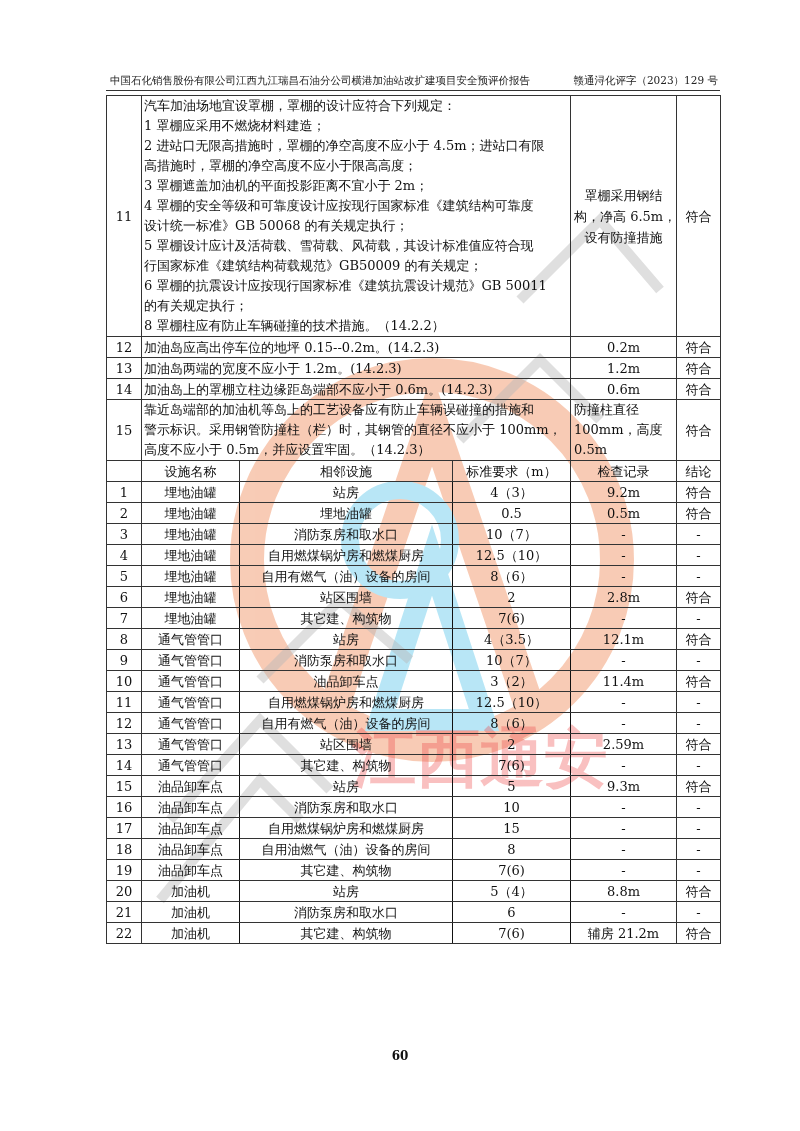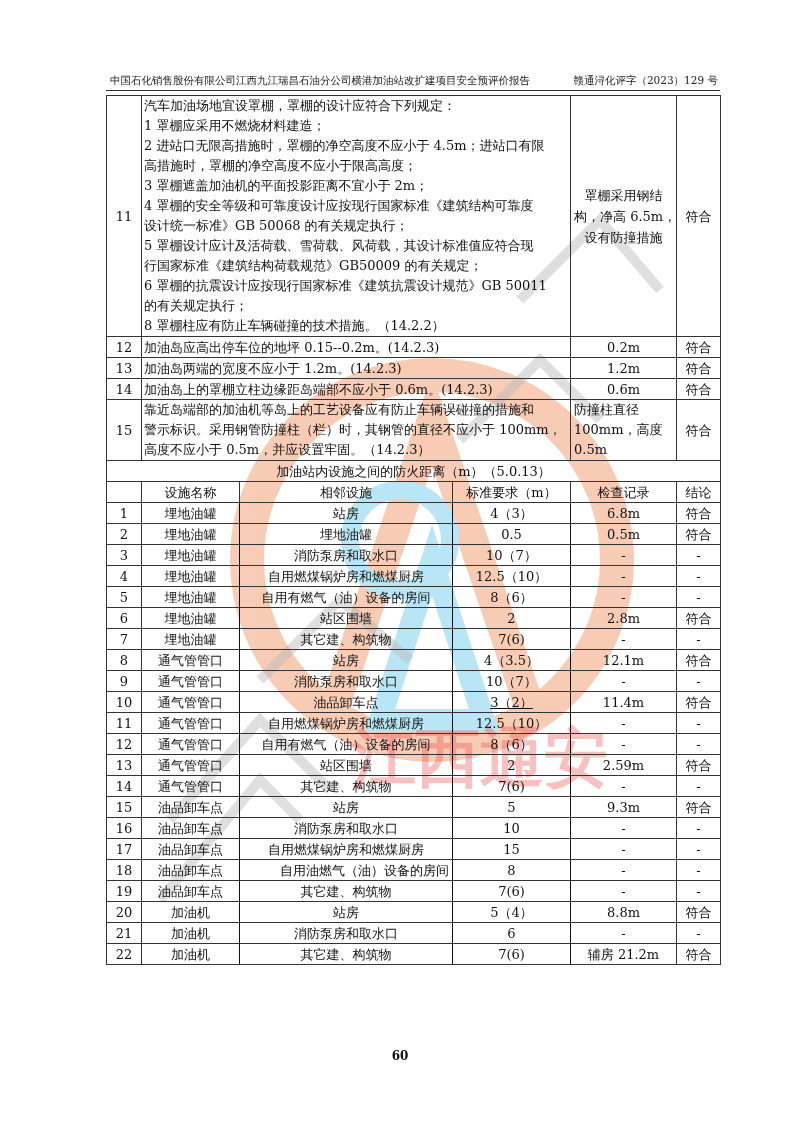--- a/index.html
+++ b/index.html
@@ -113,41 +113,38 @@
       <span class="req-line">高度不应小于 0.5m，并应设置牢固。（14.2.3）</span>
     </td>
     <td class="rec-multi" style="line-height:20px !important;">
       <span class="req-line">防撞柱直径</span>
       <span class="req-line">100mm，高度</span>
       <span class="req-line">0.5m</span>
     </td>
     <td class="c">符合</td>
   </tr>
 
-  <tr class="r-std">
-    <td class="sect" colspan="6">加油站内设施之间的防火距离（m）（5.0.13）</td>
-  </tr>
 
   <tr class="r-std">
     <td class="c"></td>
     <td class="c">设施名称</td>
     <td class="c">相邻设施</td>
     <td class="c">标准要求（m）</td>
     <td class="c">检查记录</td>
     <td class="c">结论</td>
   </tr>
 
   </tbody>
     <tbody id="dist-body">
       <tr class="r-std">
         <td class="c">1</td>
         <td class="c" style="border-right: 1.6px solid rgb(17, 17, 17);">埋地油罐</td>
         <td class="c" style="border-right: 1.6px solid rgb(17, 17, 17);">站房</td>
         <td class="c" style="border-right: 1.6px solid rgb(17, 17, 17);">4（3）</td>
-        <td class="c">6.8m</td>
+        <td class="c">9.2m</td>
         <td class="c">符合</td>
       </tr>
       <tr class="r-std">
         <td class="c">2</td>
         <td class="c" style="border-right: 1.6px solid rgb(17, 17, 17);">埋地油罐</td>
         <td class="c" style="border-right: 1.6px solid rgb(17, 17, 17);">埋地油罐</td>
         <td class="c" style="border-right: 1.6px solid rgb(17, 17, 17);">0.5</td>
         <td class="c">0.5m</td>
         <td class="c">符合</td>
       </tr>
@@ -204,21 +201,21 @@
         <td class="c" style="border-right: 1.6px solid rgb(17, 17, 17);">通气管管口</td>
         <td class="c" style="border-right: 1.6px solid rgb(17, 17, 17);">消防泵房和取水口</td>
         <td class="c" style="border-right: 1.6px solid rgb(17, 17, 17);">10（7）</td>
         <td class="c">-</td>
         <td class="c">-</td>
       </tr>
       <tr class="r-std">
         <td class="c">10</td>
         <td class="c" style="border-right: 1.6px solid rgb(17, 17, 17);">通气管管口</td>
         <td class="c" style="border-right: 1.6px solid rgb(17, 17, 17);">油品卸车点</td>
-        <td class="c" style="border-right: 1.6px solid rgb(17, 17, 17); text-decoration: underline;">3（2）</td>
+        <td class="c" style="border-right: 1.6px solid rgb(17, 17, 17);">3（2）</td>
         <td class="c">11.4m</td>
         <td class="c">符合</td>
       </tr>
       <tr class="r-std">
         <td class="c">11</td>
         <td class="c" style="border-right: 1.6px solid rgb(17, 17, 17);">通气管管口</td>
         <td class="c" style="border-right: 1.6px solid rgb(17, 17, 17);">自用燃煤锅炉房和燃煤厨房</td>
         <td class="c" style="border-right: 1.6px solid rgb(17, 17, 17);">12.5（10）</td>
         <td class="c">-</td>
         <td class="c">-</td>
@@ -267,21 +264,21 @@
         <td class="c">17</td>
         <td class="c" style="border-right: 1.6px solid rgb(17, 17, 17);">油品卸车点</td>
         <td class="c" style="border-right: 1.6px solid rgb(17, 17, 17);">自用燃煤锅炉房和燃煤厨房</td>
         <td class="c" style="border-right: 1.6px solid rgb(17, 17, 17);">15</td>
         <td class="c">-</td>
         <td class="c">-</td>
       </tr>
       <tr class="r-std">
         <td class="c">18</td>
         <td class="c" style="border-right: 1.6px solid rgb(17, 17, 17);">油品卸车点</td>
-        <td class="c" style="border-right: 1.6px solid rgb(17, 17, 17); text-align: right;">自用油燃气（油）设备的房间</td>
+        <td class="c" style="border-right: 1.6px solid rgb(17, 17, 17);">自用油燃气（油）设备的房间</td>
         <td class="c" style="border-right: 1.6px solid rgb(17, 17, 17);">8</td>
         <td class="c">-</td>
         <td class="c">-</td>
       </tr>
       <tr class="r-std">
         <td class="c">19</td>
         <td class="c" style="border-right: 1.6px solid rgb(17, 17, 17);">油品卸车点</td>
         <td class="c" style="border-right: 1.6px solid rgb(17, 17, 17);">其它建、构筑物</td>
         <td class="c" style="border-right: 1.6px solid rgb(17, 17, 17);">7(6)</td>
         <td class="c">-</td>

